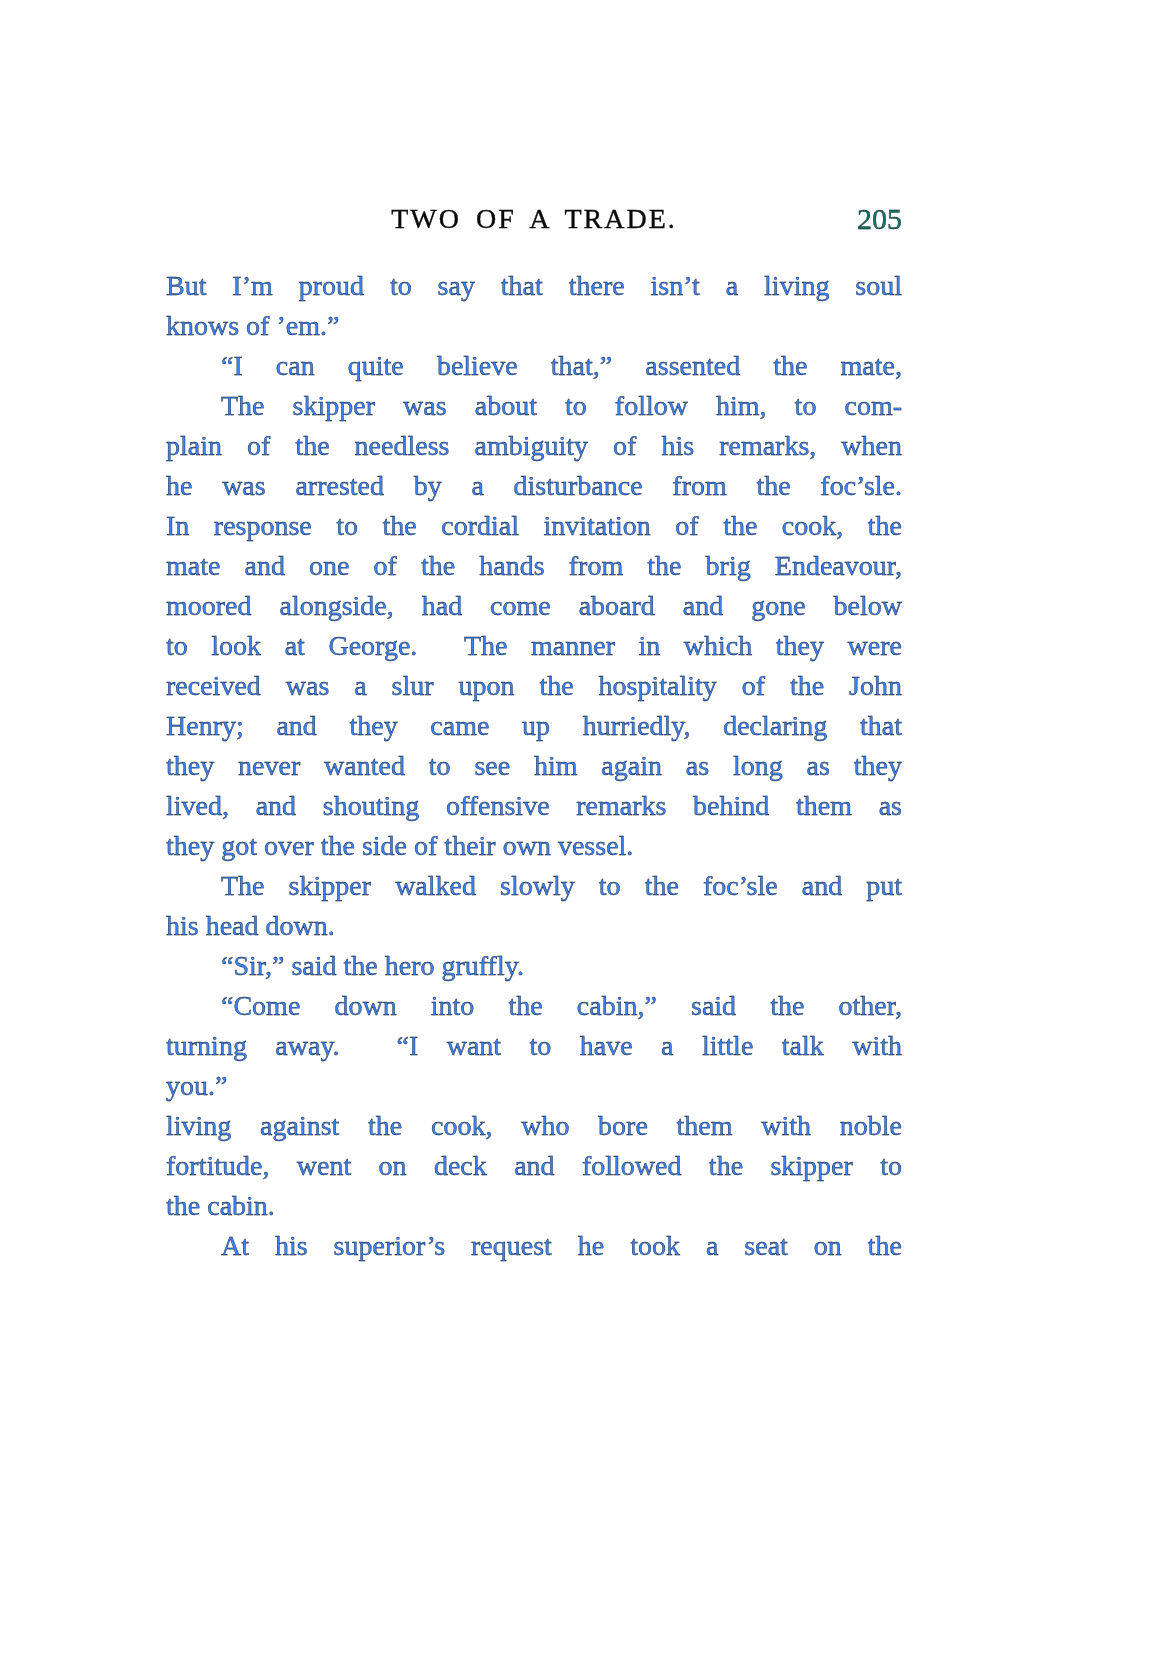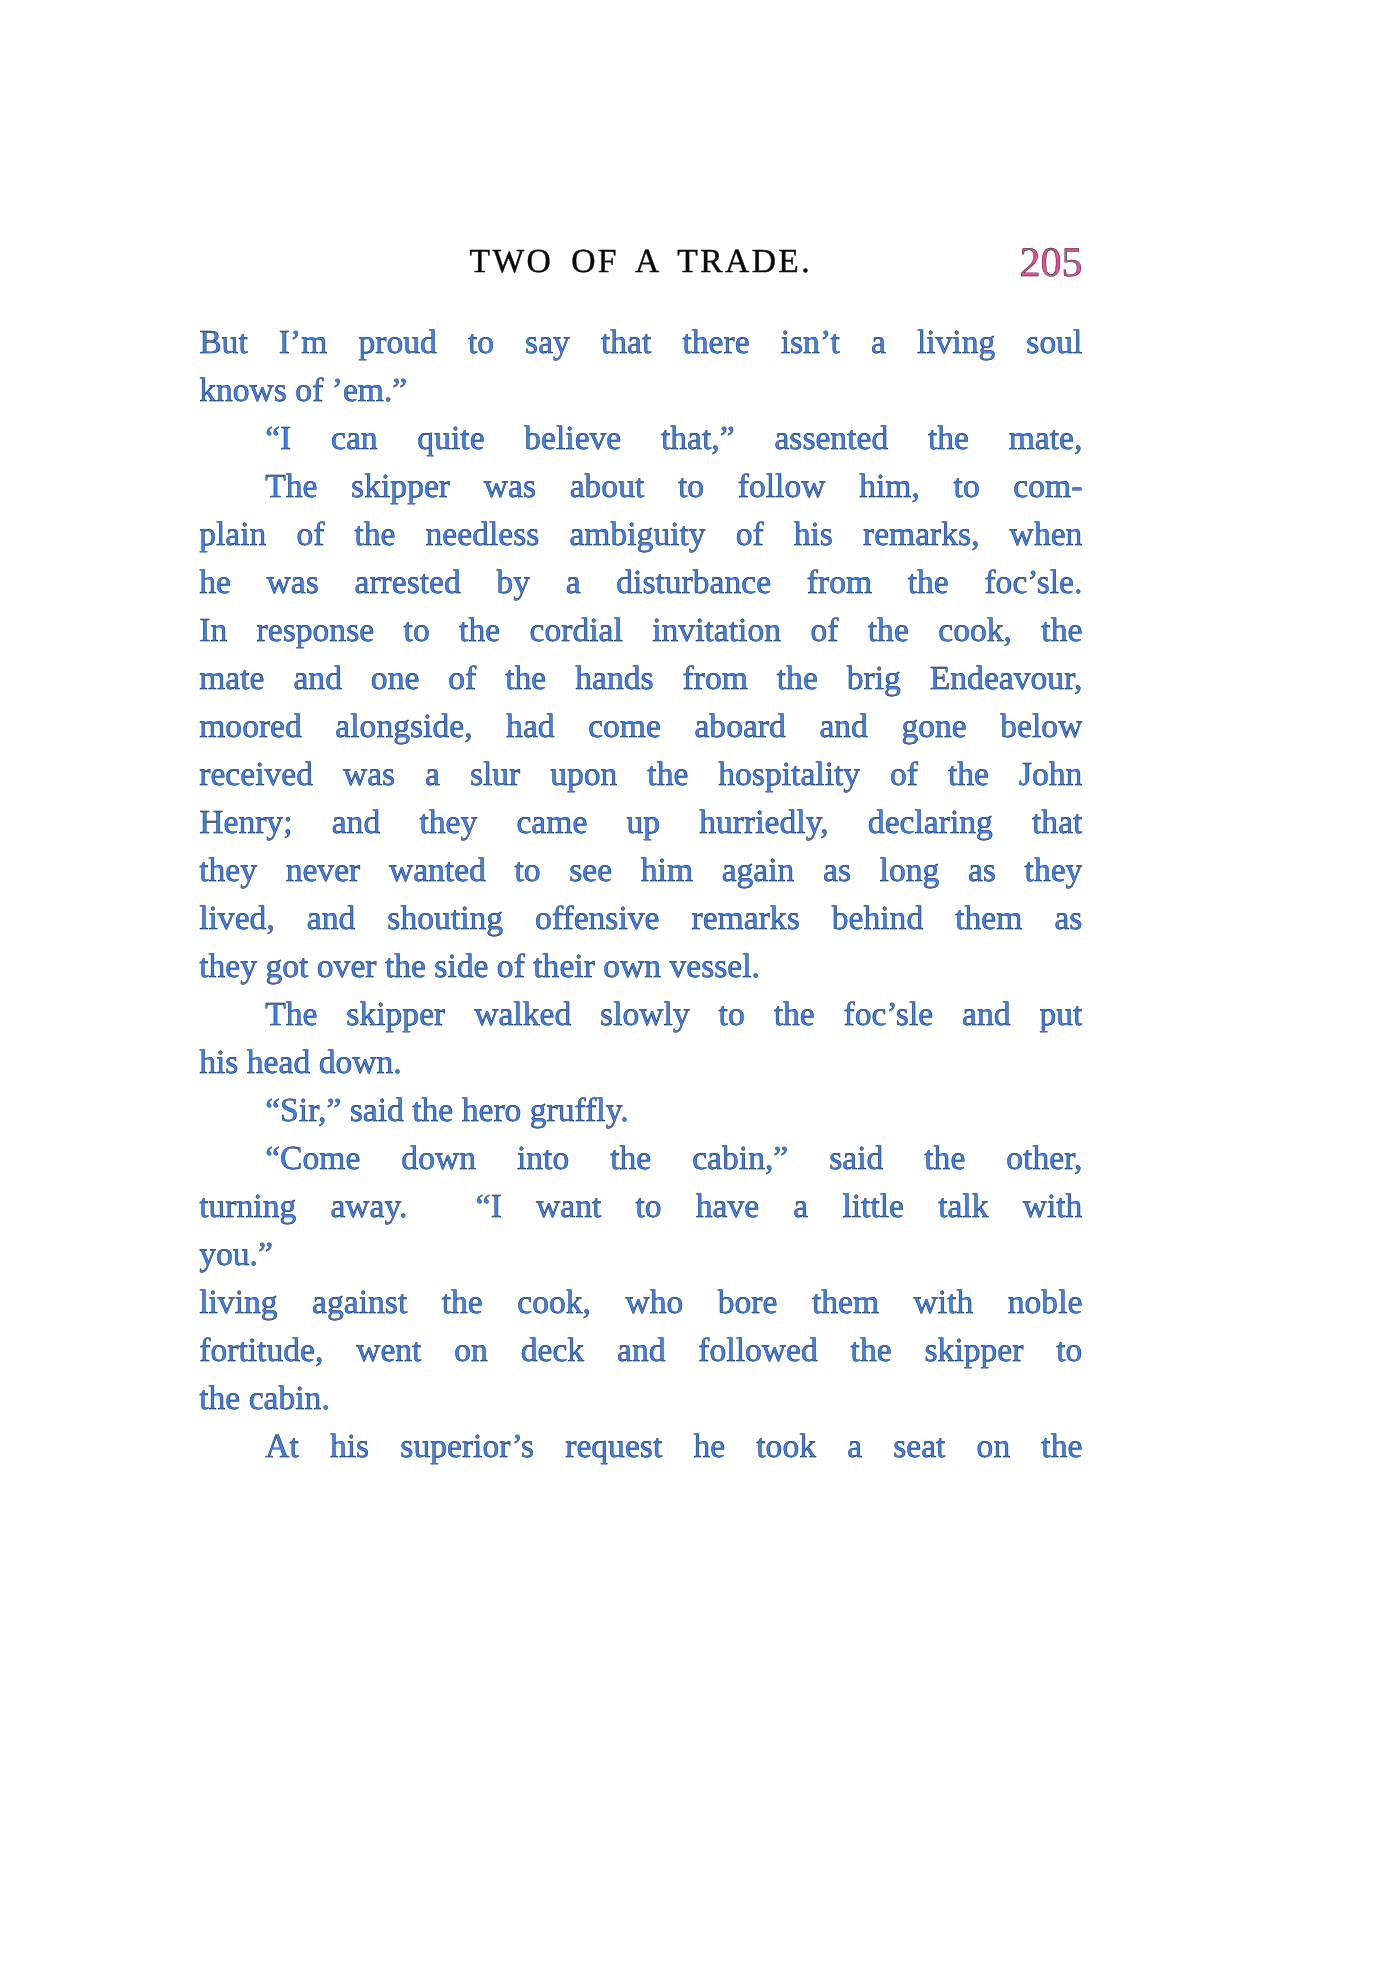--- a/index.html
+++ b/index.html
@@ -31,23 +31,23 @@
     font-size: 28px;
     letter-spacing: 2px;
     word-spacing: 6px;
     color: #0a0a0a;
     -webkit-text-stroke: 0.35px #0a0a0a;
   }
   .page-number {
     position: absolute;
     top: 0;
     right: 0;
-    font-size: 35px;
+    font-size: 30px;
     line-height: 34px;
-    color: #ec4899;
+    color: #0f766e;
     -webkit-text-stroke: 0.35px #0a0a0a;
   }
   .page-body {
     position: absolute;
     top: 266px;
     left: 166px;
     width: 736px;
     font-size: 28px;
     line-height: 40px;
     color: #3b82f6;
@@ -81,20 +81,21 @@
   <div class="page-body">
       <div class="line"><span>But I’m proud to say that there isn’t a living soul</span></div>
       <div class="line para-end"><span>knows of ’em.”</span></div>
       <div class="line indent"><span>“I can quite believe that,” assented the mate,</span></div>
       <div class="line indent"><span>The skipper was about to follow him, to com-</span></div>
       <div class="line"><span>plain of the needless ambiguity of his remarks, when</span></div>
       <div class="line"><span>he was arrested by a disturbance from the foc’sle.</span></div>
       <div class="line"><span>In response to the cordial invitation of the cook, the</span></div>
       <div class="line"><span>mate and one of the hands from the brig </span><span class="italic">Endeavour,</span></div>
       <div class="line"><span>moored alongside, had come aboard and gone below</span></div>
+      <div class="line"><span>to look at George.&nbsp; The manner in which they were</span></div>
       <div class="line"><span>received was a slur upon the hospitality of the </span><span class="italic">John</span></div>
       <div class="line"><span class="italic">Henry;</span><span> and they came up hurriedly, declaring that</span></div>
       <div class="line"><span>they never wanted to see him again as long as they</span></div>
       <div class="line"><span>lived, and shouting offensive remarks behind them as</span></div>
       <div class="line para-end"><span>they got over the side of their own vessel.</span></div>
       <div class="line indent"><span>The skipper walked slowly to the foc’sle and put</span></div>
       <div class="line para-end"><span>his head down.</span></div>
       <div class="line indent para-end"><span>“Sir,” said the hero gruffly.</span></div>
       <div class="line indent"><span>“Come down into the cabin,” said the other,</span></div>
       <div class="line"><span>turning away.&nbsp; “I want to have a little talk with</span></div>

